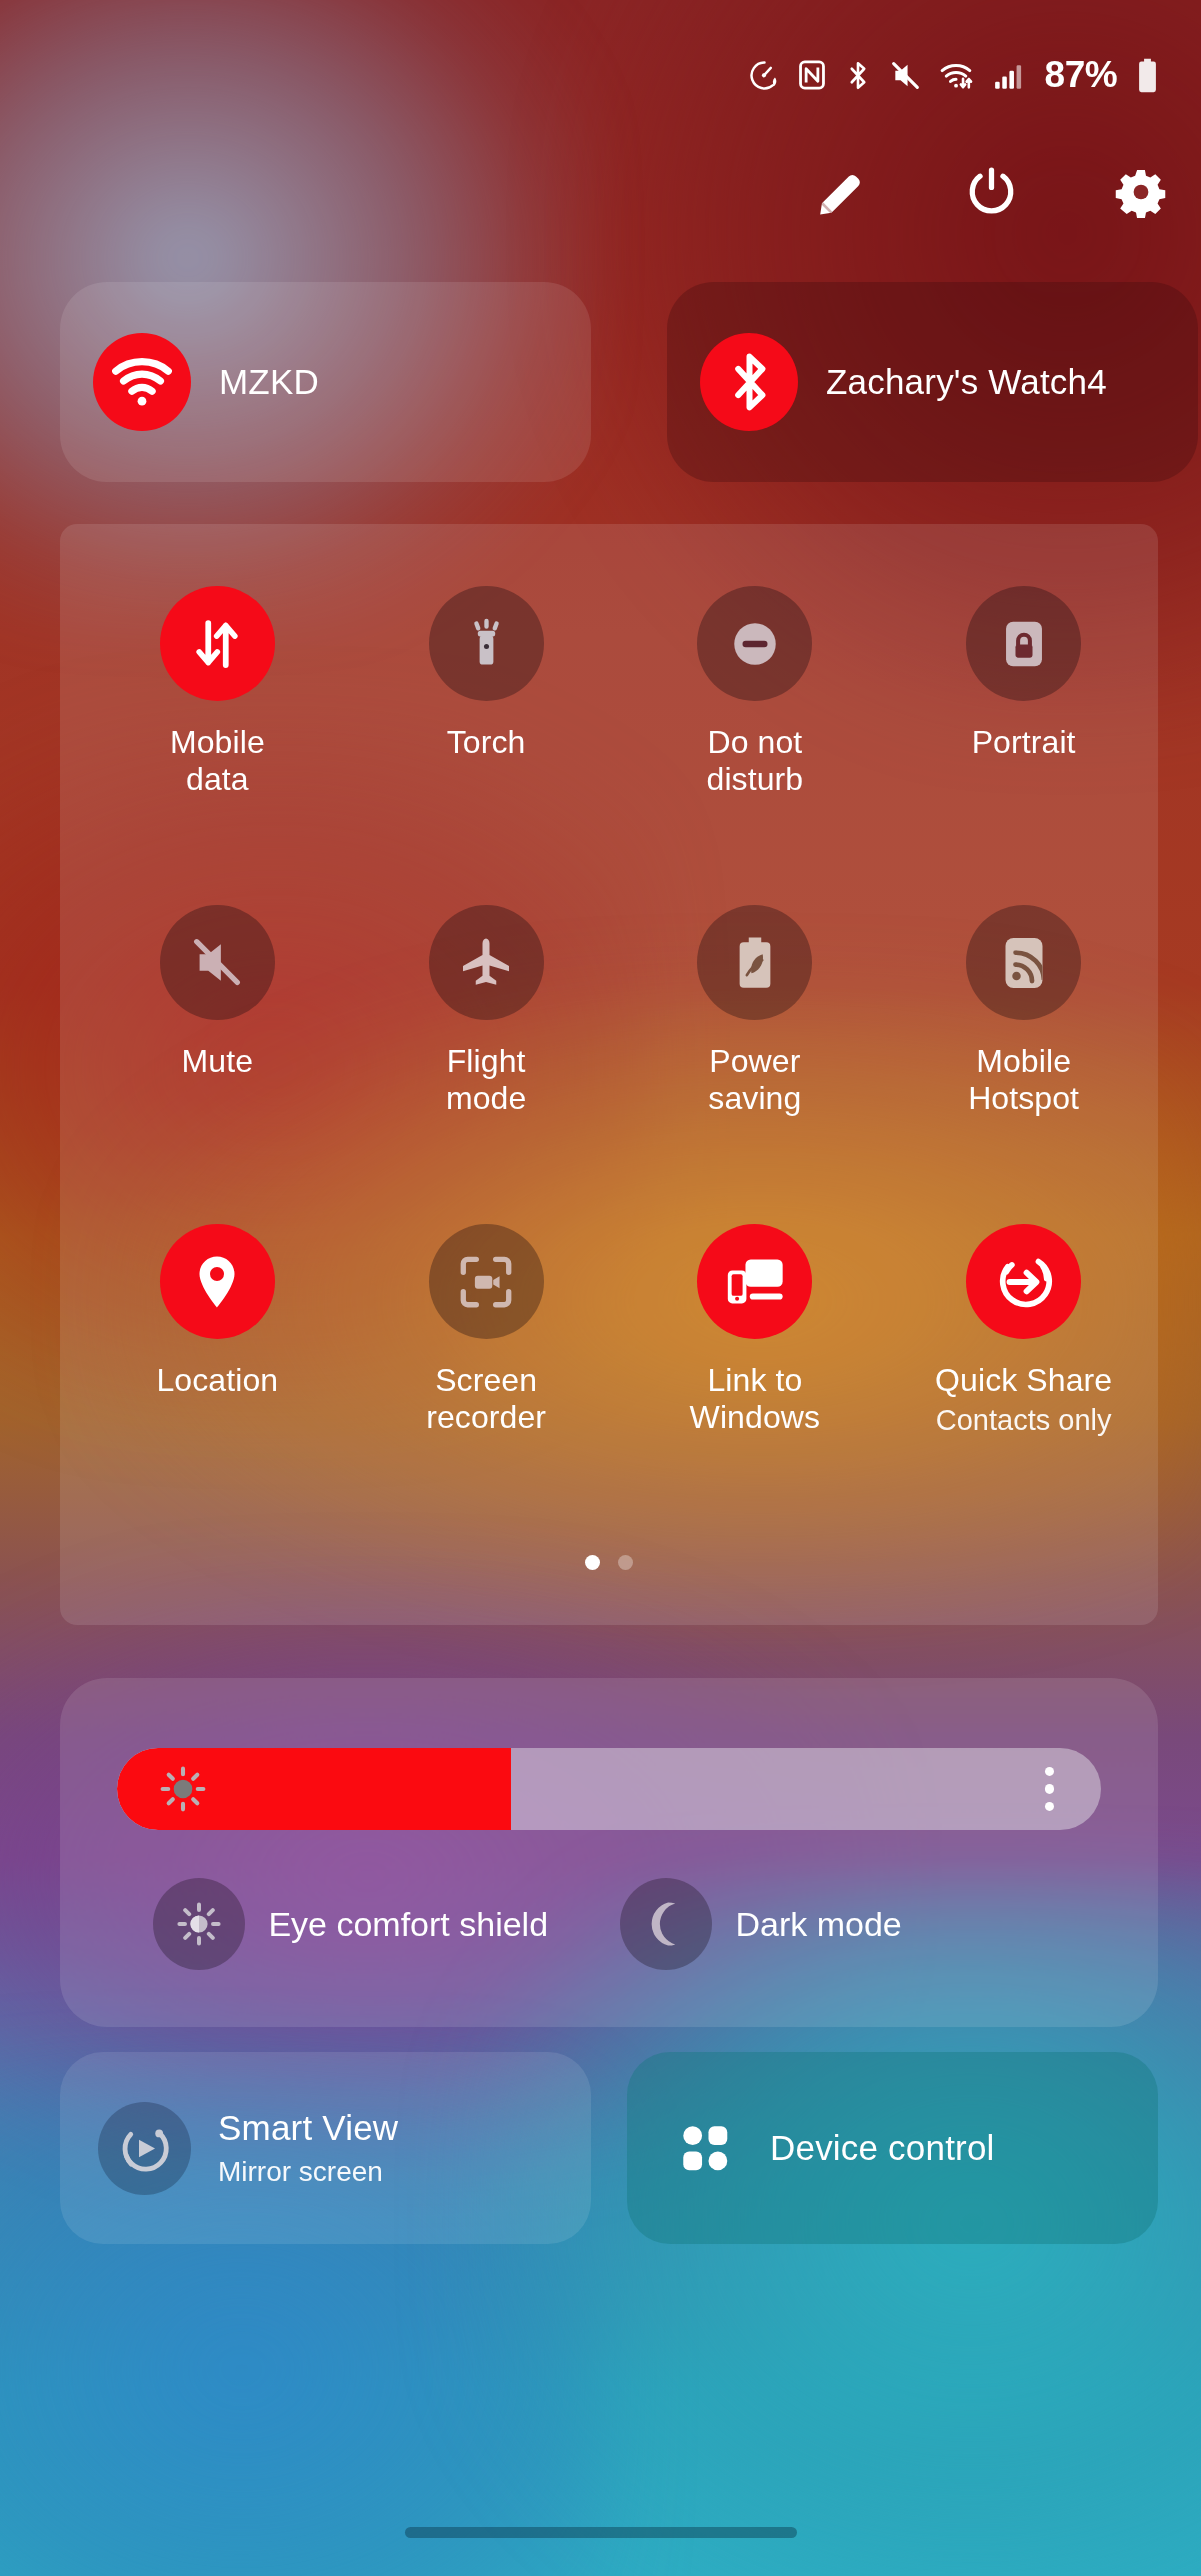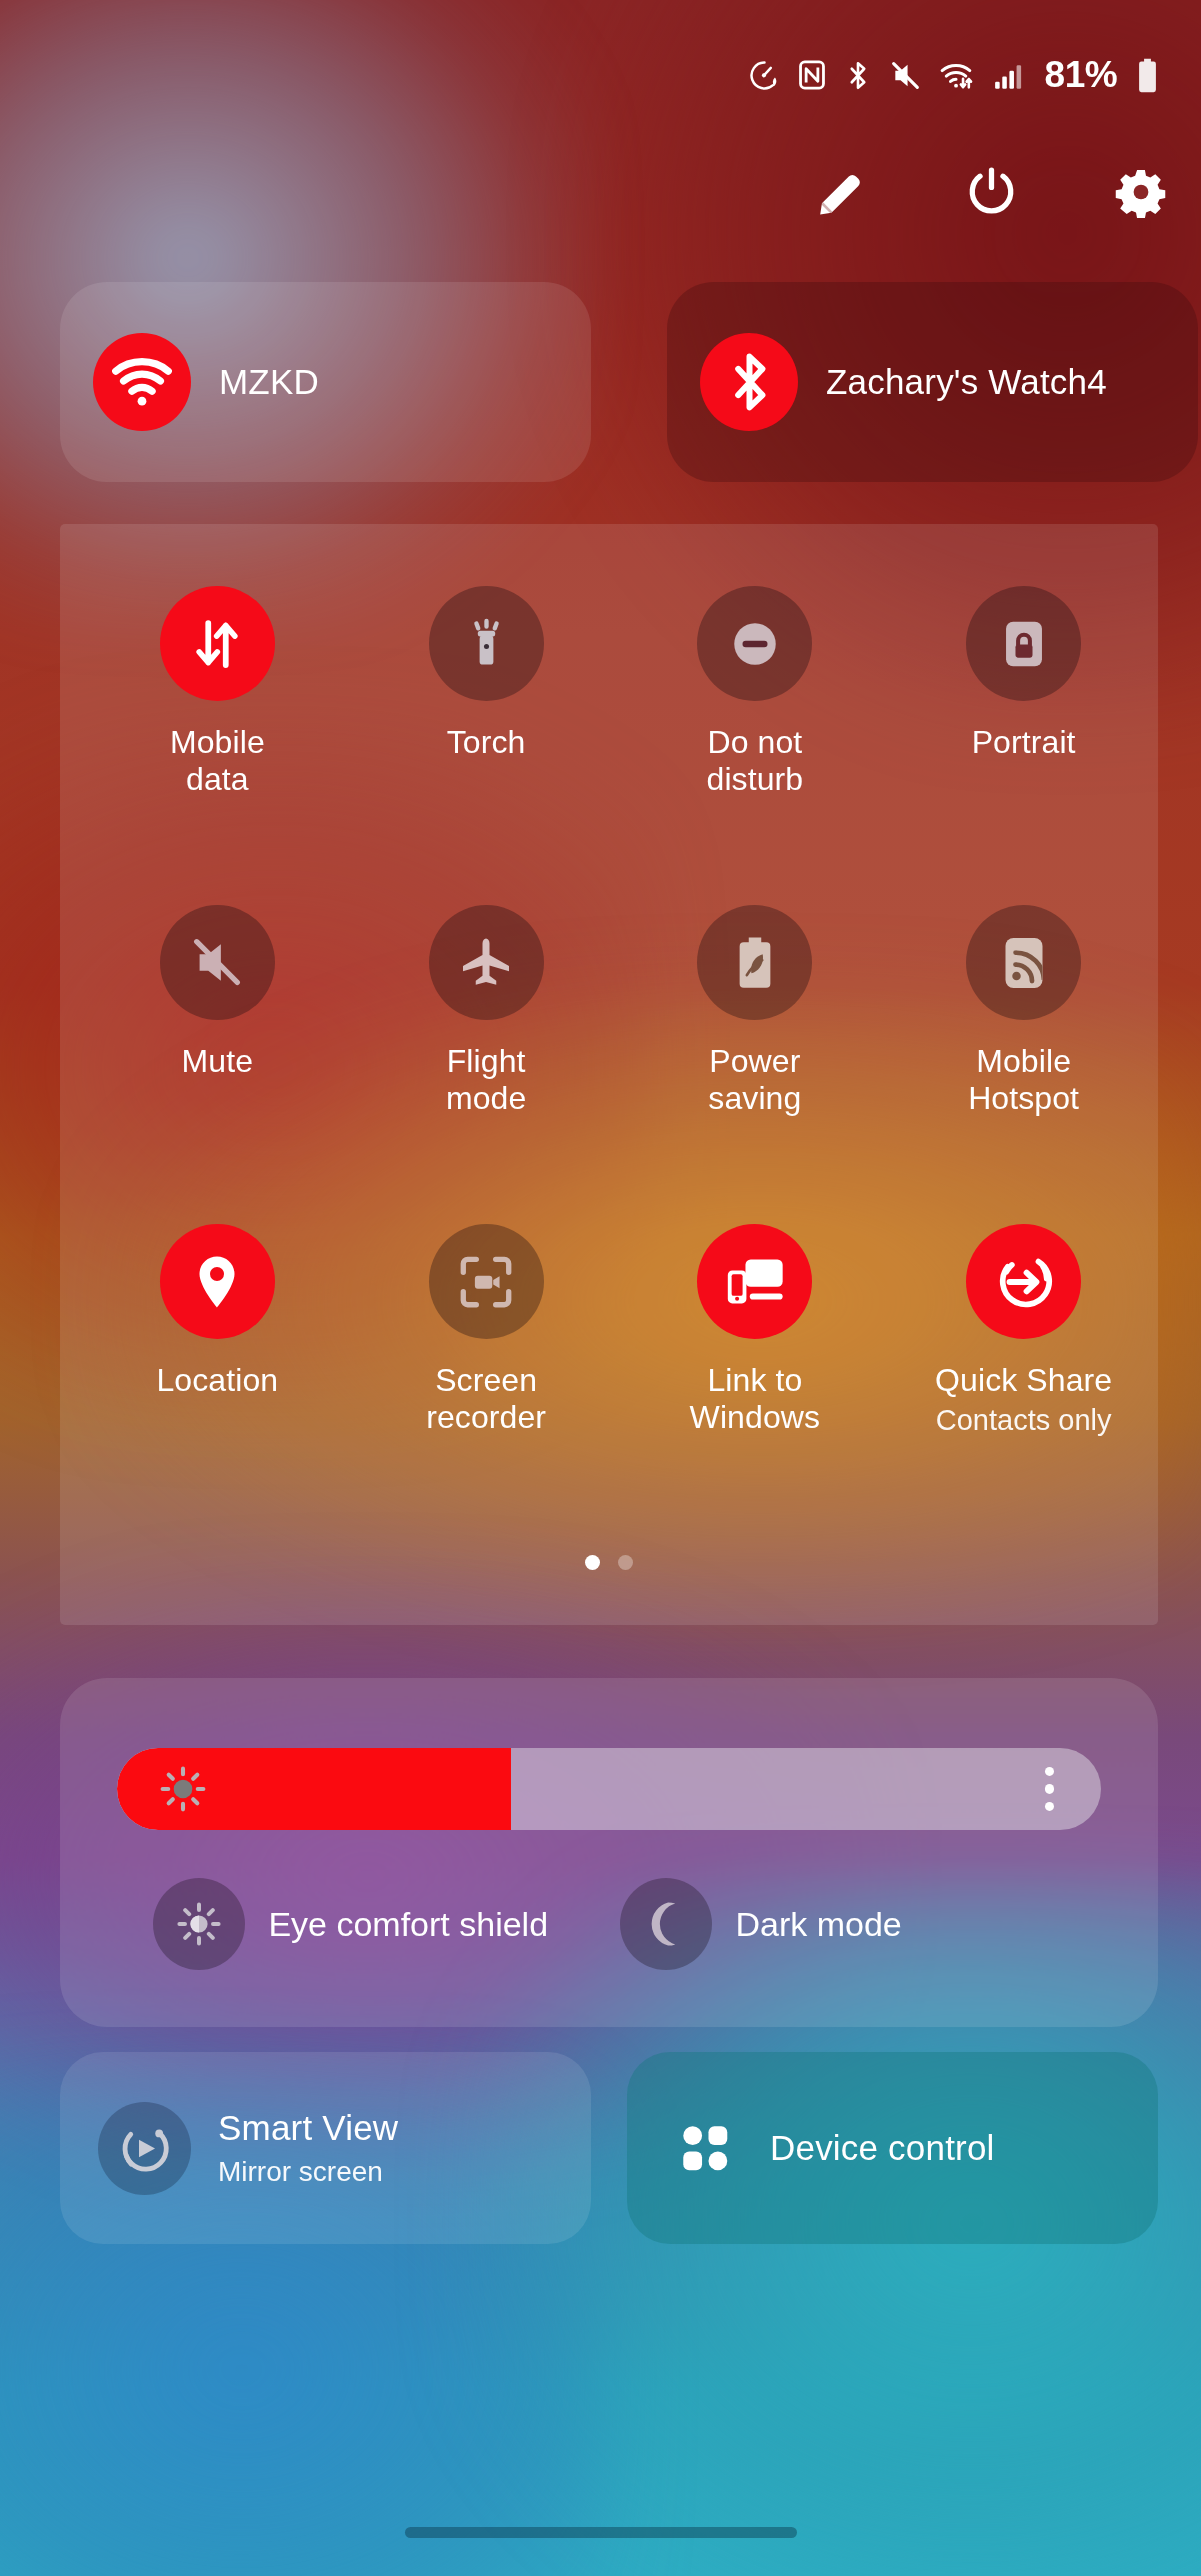--- a/index.html
+++ b/index.html
@@ -116,21 +116,21 @@
     background:#f50a18;
     display:flex; align-items:center; justify-content:center; flex:0 0 auto;
   }
   .conn-label { color:#fff; font-size:35px; font-weight:400; letter-spacing:0.2px; }
 
   
   .qs-container {
     position:absolute; left:60px; top:524px;
     width:1098px; height:1101px;
     background: rgba(255,255,255,0.115);
-    border-radius:5px;
+    border-radius:17px;
     padding-top: 57px;
     padding-left: 23px;
   }
   .qs-grid {
     display:grid;
     grid-template-columns: repeat(4, 1fr);
     grid-auto-rows: 319px;
     width:100%;
   }
   .qs-tile {
@@ -290,21 +290,21 @@
 
     <span class="sb-icon">
       <svg width="33" height="33" viewBox="0 0 24 24">
         <rect x="3" y="16.6" width="3.3" height="5" rx="0.9" fill="#fff"></rect>
         <rect x="8.2" y="12.8" width="3.3" height="8.8" rx="0.9" fill="#fff"></rect>
         <rect x="13.4" y="8.6" width="3.3" height="13" rx="0.9" fill="#fff"></rect>
         <rect x="18.6" y="4.6" width="3.3" height="17" rx="0.9" fill="#fff" opacity="0.55"></rect>
       </svg>
     </span>
 
-    <span class="sb-batt-text">81%</span>
+    <span class="sb-batt-text">87%</span>
 
     <span class="sb-icon">
       <svg width="27" height="37" viewBox="0 0 16 26">
         <path d="M5.6 1.3h4.8v1.9h1.9a1.6 1.6 0 0 1 1.6 1.6v18.3a1.6 1.6 0 0 1-1.6 1.6H3.7a1.6 1.6 0 0 1-1.6-1.6V4.8a1.6 1.6 0 0 1 1.6-1.6h1.9V1.3z" fill="#f2eaea"></path>
       </svg>
     </span>
   </div>
 
   <div class="header-actions">
     <div class="hdr-btn">

